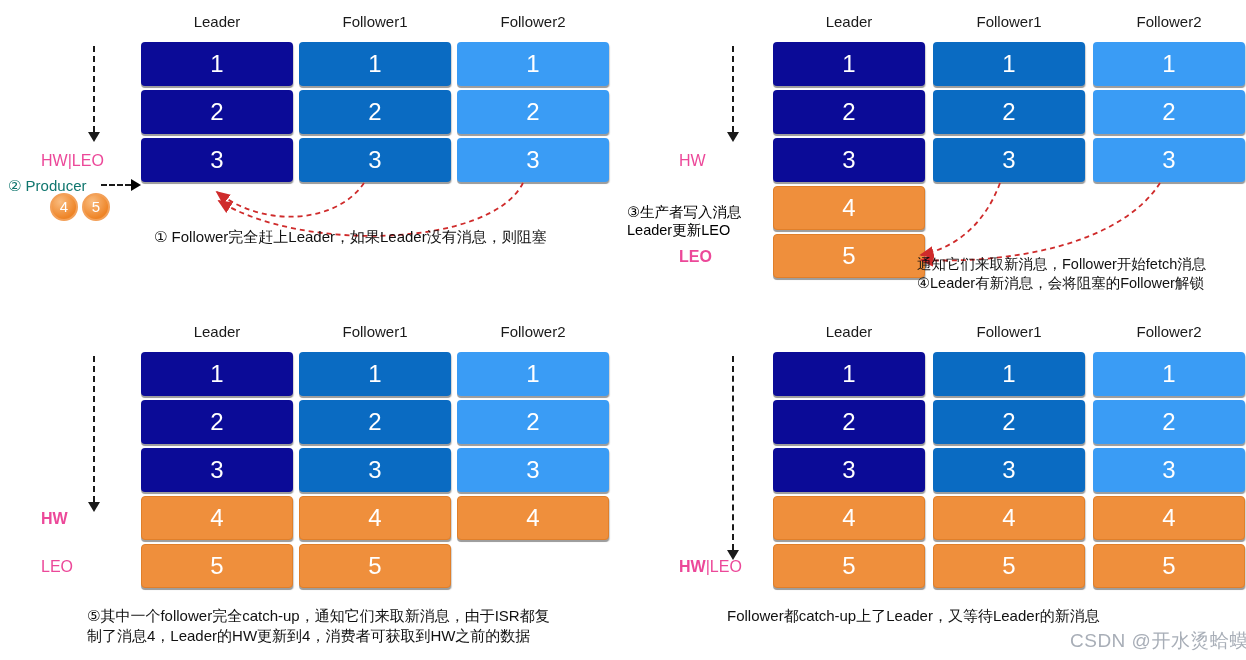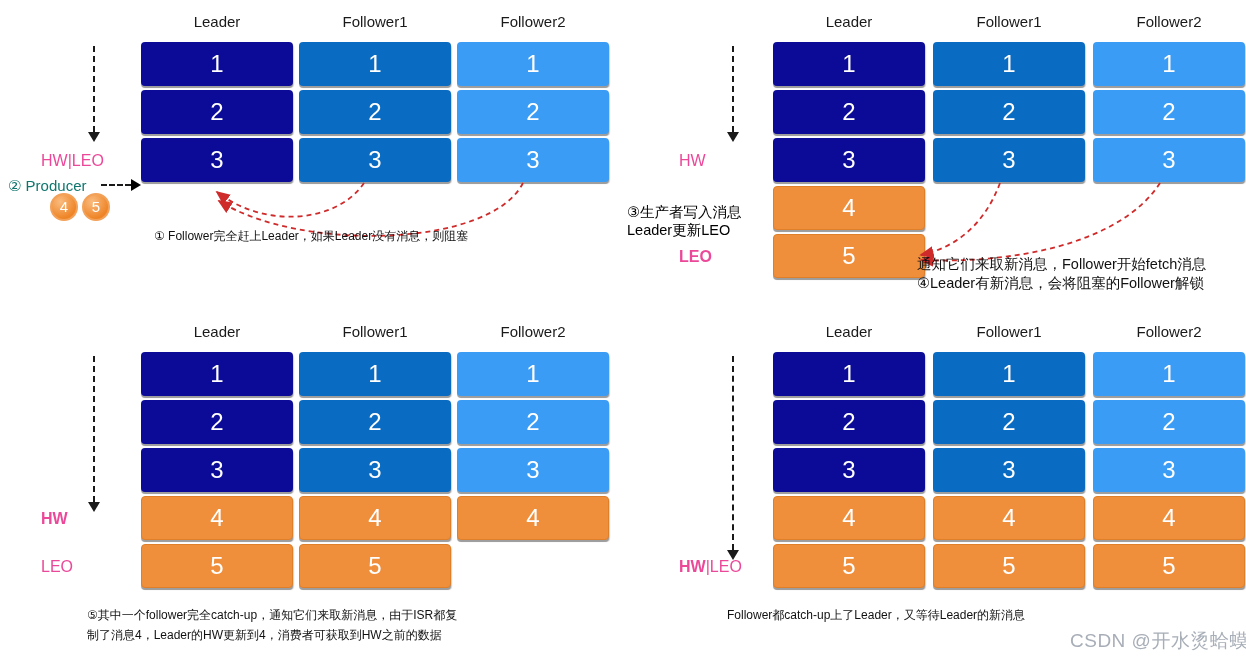--- a/index.html
+++ b/index.html
@@ -53,21 +53,21 @@
   .producer-arrow{position:absolute;left:101px;top:184px;width:30px;border-top:2px dashed #1a1a1a;}
   .producer-arrow::after{content:"";position:absolute;right:-10px;top:-7px;
     border:6px solid transparent;border-right:0;border-left:10px solid #000;}
   .msg-circle{position:absolute;top:193px;width:28px;height:28px;border-radius:50%;
     background:radial-gradient(circle at 35% 28%, #f9bc80, #ee8426 72%);
     border:2px solid #f3a058;box-sizing:border-box;
     color:#fff;font-size:15px;line-height:23px;text-align:center;}
   .circle-1{left:50px}.circle-2{left:82px}
 
   
-  .caption{position:absolute;font-size:12px;color:#111;line-height:19.5px;white-space:nowrap;}
+  .caption{position:absolute;font-size:15px;color:#111;line-height:19.5px;white-space:nowrap;}
   .panel-step1 .caption{left:154px;top:227px}
   .panel-step2 .caption{left:294px;top:255px;font-size:14.5px;line-height:18.5px}
   .panel-step3 .caption{left:87px;top:296px}
   .panel-step4 .caption{left:104px;top:296px}
 
   .fetch-svg{position:absolute;left:0;top:0;pointer-events:none;}
 
   .watermark{position:absolute;left:1070px;top:628px;font-size:19px;color:#99a0ab;opacity:.85;
     white-space:nowrap;letter-spacing:.5px;}
 </style>

